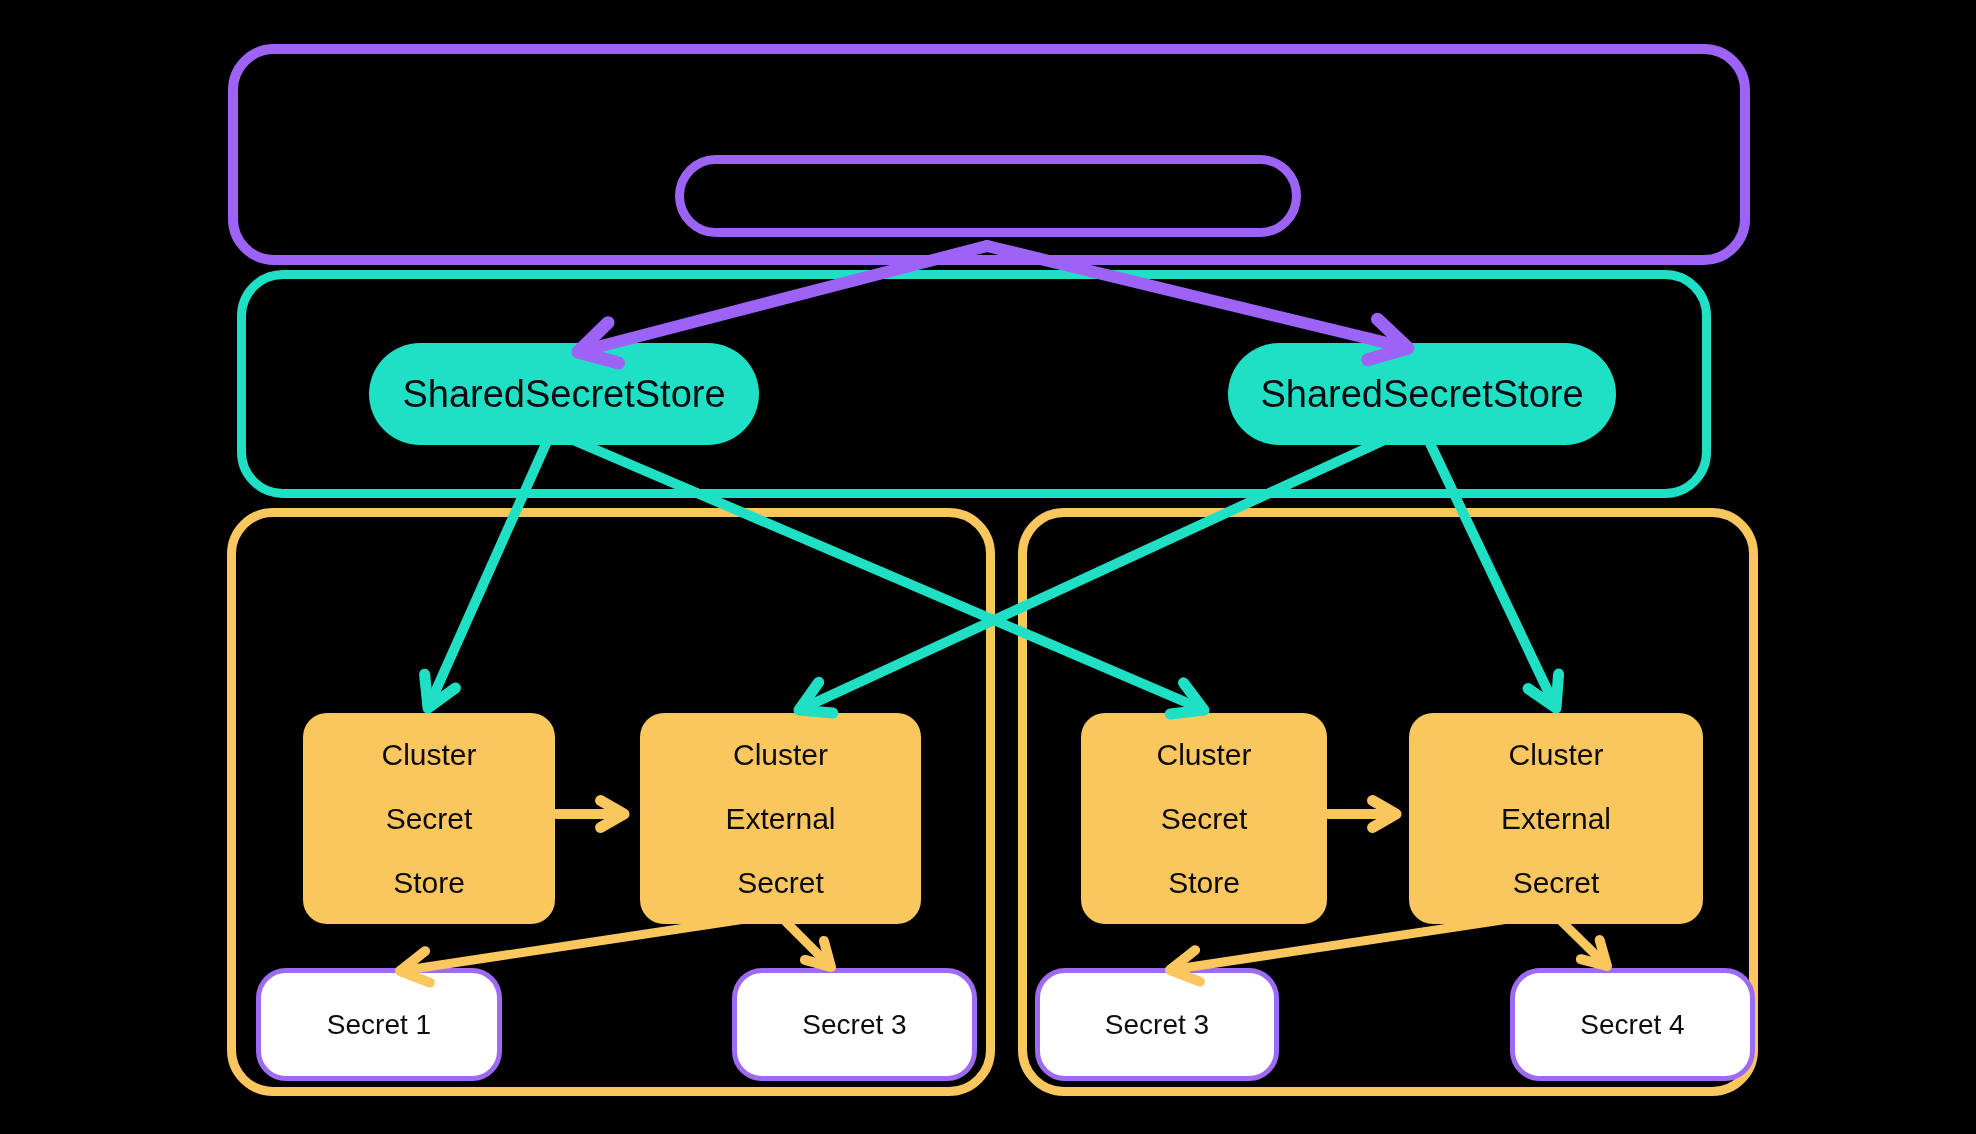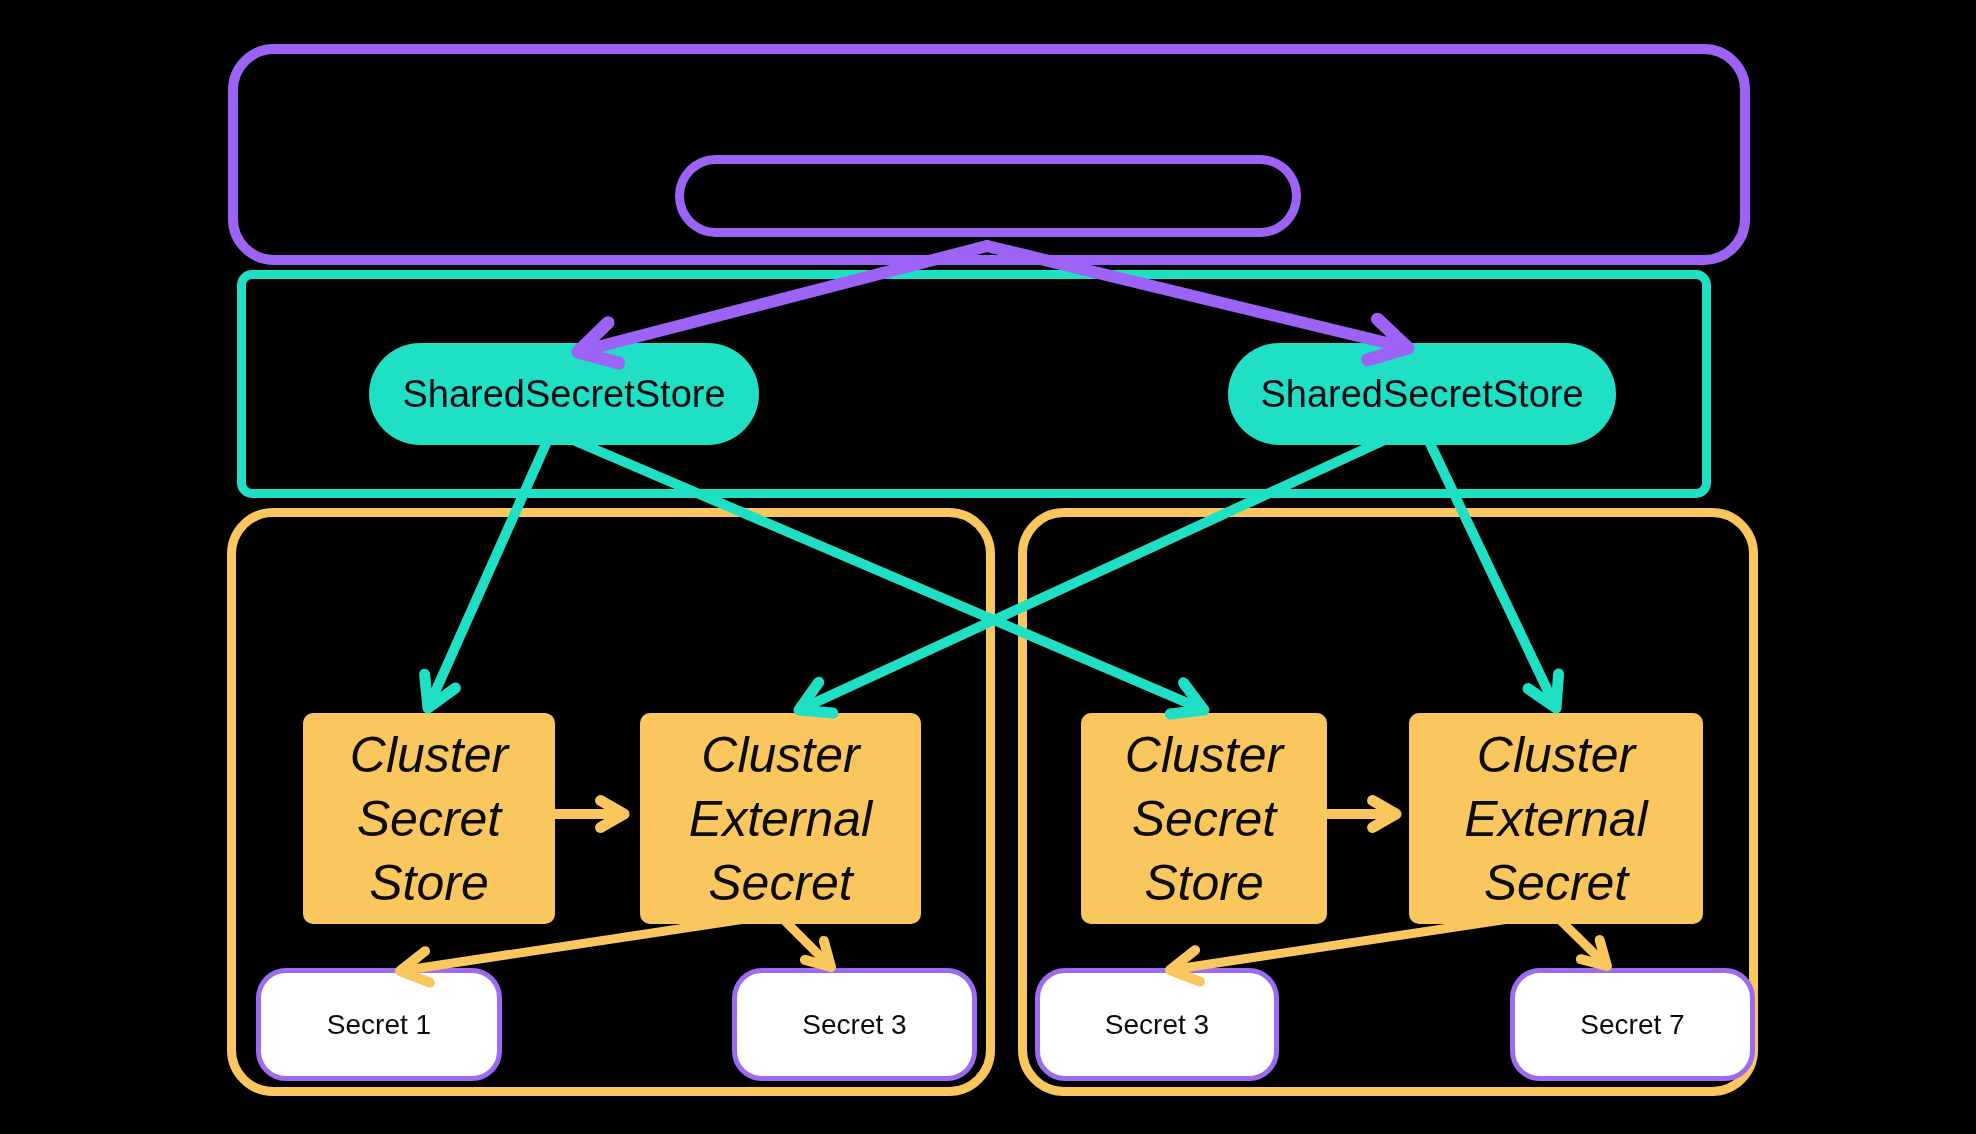--- a/index.html
+++ b/index.html
@@ -23,39 +23,39 @@
   .abs{position:absolute;box-sizing:border-box;}
   
   .outline{background:transparent;border-style:solid;}
   .purple-box{border-color:var(--purple);border-width:10px;border-radius:46px;}
   .purple-pill{border-color:var(--purple);border-width:9px;border-radius:44px;}
   .teal-box{border-color:var(--teal);border-width:9px;border-radius:46px;}
   .yellow-box{border-color:var(--yellow);border-width:9px;border-radius:46px;}
   
   .node{display:flex;align-items:center;justify-content:center;text-align:center;}
   .teal-pill{background:var(--teal);border-radius:52px;font-size:38px;font-weight:400;}
-  .amber-node{background:var(--yellow);border-radius:10px;font-size:50px;line-height:64px;font-style:italic;}
+  .amber-node{background:var(--yellow);border-radius:24px;font-size:30px;line-height:64px;}
   .amber-node .lines{white-space:pre-line;}
   .secret-pill{
     background:var(--pill-fill);
     border:5px solid var(--secret-border);
     border-radius:30px;font-size:28px;
   }
   svg.arrows{position:absolute;left:0;top:0;width:1976px;height:1134px;pointer-events:none;}
 </style>
 </head>
 <body>
 
 <div class="canvas">
 
   <div class="abs outline purple-box" style="left:228px;top:44px;width:1522px;height:221px;">
     <div class="abs outline purple-pill" style="left:437px;top:101px;width:626px;height:82px;"></div>
   </div>
 
-  <div class="abs outline teal-box" style="left:237px;top:270px;width:1474px;height:228px;border-radius:15px;">
+  <div class="abs outline teal-box" style="left:237px;top:270px;width:1474px;height:228px;">
     <div class="abs node teal-pill" style="left:123px;top:64px;width:390px;height:102px;">
       <span>SharedSecretStore</span>
     </div>
     <div class="abs node teal-pill" style="left:982px;top:64px;width:388px;height:102px;">
       <span>SharedSecretStore</span>
     </div>
   </div>
 
   <div class="abs outline yellow-box" style="left:227px;top:508px;width:768px;height:588px;">
     <div class="abs node amber-node" style="left:67px;top:196px;width:252px;height:211px;">
@@ -84,21 +84,21 @@
     </div>
     <div class="abs node amber-node" style="left:382px;top:196px;width:294px;height:211px;">
       <span class="lines">Cluster
 External
 Secret</span>
     </div>
     <div class="abs node secret-pill" style="left:8px;top:451px;width:244px;height:113px;">
       <span>Secret 3</span>
     </div>
     <div class="abs node secret-pill" style="left:483px;top:451px;width:245px;height:113px;">
-      <span>Secret 7</span>
+      <span>Secret 4</span>
     </div>
   </div>
 
   <svg class="arrows" viewBox="0 0 1976 1134" xmlns="http://www.w3.org/2000/svg">
       <g>
         <line x1="987" y1="246" x2="578" y2="352" stroke="#9D63F7" stroke-width="12" stroke-linecap="round"></line>
         <polyline points="618.5183261067792,363.05736177868346 578,352 608.047113004511,322.6542848086105" fill="none" stroke="#9D63F7" stroke-width="13" stroke-linecap="round" stroke-linejoin="round"></polyline>
       </g>
       <g>
         <line x1="987" y1="246" x2="1408" y2="348" stroke="#9D63F7" stroke-width="12" stroke-linecap="round"></line>

